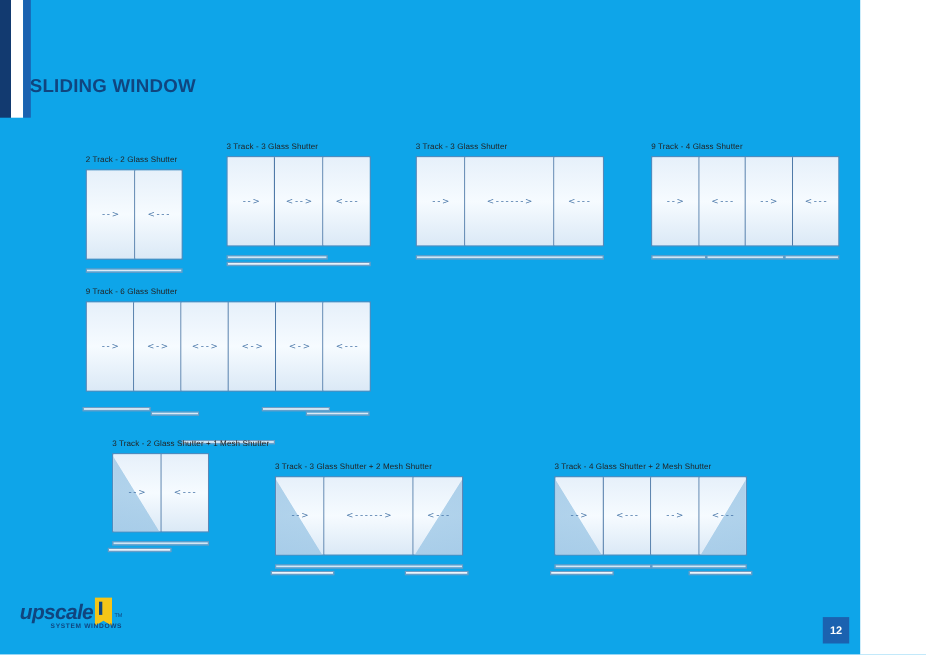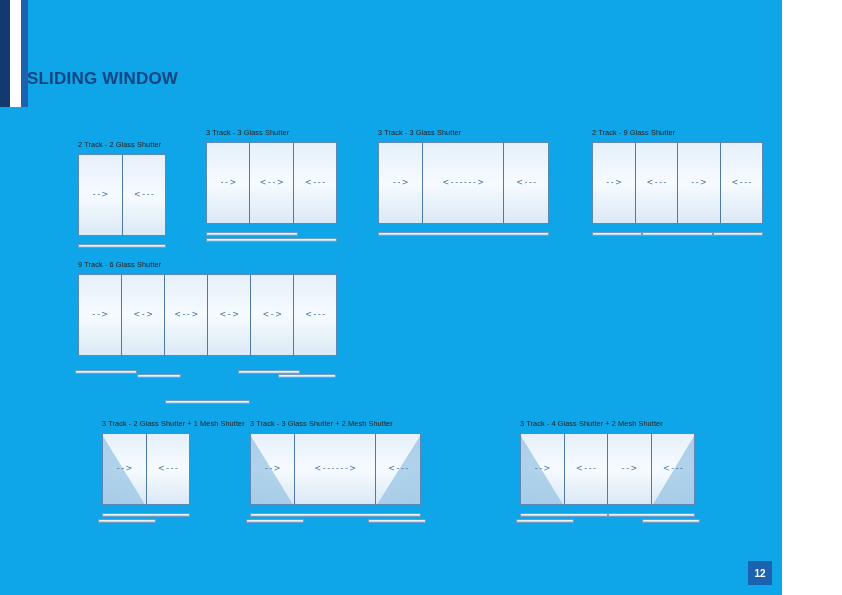--- a/index.html
+++ b/index.html
@@ -251,21 +251,21 @@
       <div class="pane" style="flex:0 0 44px;">
           <div class="arrow">&lt; - - -</div>
         </div>
     </div>
     <div class="rails" style="height:12px;">
       <div class="rail" style="left:0px; top:4px; width:171px;"></div>
     </div>
   </div>
 
   <div class="fig" style="left:592px; top:128px;">
-    <div class="fig-label">2 Track - 9 Glass Shutter</div>
+    <div class="fig-label">9 Track - 4 Glass Shutter</div>
     <div class="frame" style="width:171px; height:82px;">
       <div class="pane thick">
           <div class="arrow">- - &gt;</div>
         </div>
       <div class="pane thick">
           <div class="arrow">&lt; - - -</div>
         </div>
       <div class="pane thick">
           <div class="arrow">- - &gt;</div>
         </div>
@@ -304,21 +304,21 @@
     </div>
     <div class="rails" style="height:46px;">
       <div class="rail" style="left:-3px; top:10px; width:62px;"></div>
       <div class="rail" style="left:59px; top:14px; width:44px;"></div>
       <div class="rail" style="left:160px; top:10px; width:62px;"></div>
       <div class="rail" style="left:200px; top:14px; width:58px;"></div>
       <div class="rail" style="left:87px; top:40px; width:85px;"></div>
     </div>
   </div>
 
-  <div class="fig" style="left:78px; top:419px;padding-left:24px;">
+  <div class="fig" style="left:78px; top:398px;padding-left:24px;">
     <div class="fig-label">3 Track - 2 Glass Shutter + 1 Mesh Shutter</div>
     <div class="frame" style="width:88px; height:72px;">
       <div class="pane thick">
         <div class="mesh"></div>
         <div class="arrow">- - &gt;</div>
       </div>
       <div class="pane">
           <div class="arrow">&lt; - - -</div>
         </div>
     </div>
@@ -343,21 +343,21 @@
         <div class="arrow">&lt; - - -</div>
       </div>
     </div>
     <div class="rails" style="height:16px;">
       <div class="rail" style="left:0px; top:4px; width:171px;"></div>
       <div class="rail" style="left:-4px; top:10px; width:58px;"></div>
       <div class="rail" style="left:118px; top:10px; width:58px;"></div>
     </div>
   </div>
 
-  <div class="fig" style="left:520px; top:419px;">
+  <div class="fig" style="left:504px; top:419px;">
     <div class="fig-label">3 Track - 4 Glass Shutter + 2 Mesh Shutter</div>
     <div class="frame" style="width:175px; height:72px;">
       <div class="pane thick">
         <div class="mesh"></div>
         <div class="arrow">- - &gt;</div>
       </div>
       <div class="pane thick">
           <div class="arrow">&lt; - - -</div>
         </div>
       <div class="pane thick">
@@ -369,15 +369,22 @@
       </div>
     </div>
     <div class="rails" style="height:16px;">
       <div class="rail" style="left:0px; top:4px; width:88px;"></div>
       <div class="rail" style="left:88px; top:4px; width:87px;"></div>
       <div class="rail" style="left:-4px; top:10px; width:58px;"></div>
       <div class="rail" style="left:122px; top:10px; width:58px;"></div>
     </div>
   </div>
 
+  <div class="logo">
+    <div class="logo-text">upscale</div>
+    <div class="logo-flag"></div>
+    <div class="logo-flag-inner"></div>
+    <div class="logo-tm">TM</div>
+    <div class="logo-sub">SYSTEM WINDOWS</div>
+  </div>
 
   <div class="pagenum">12</div>
 </div>
 
 </body></html>

